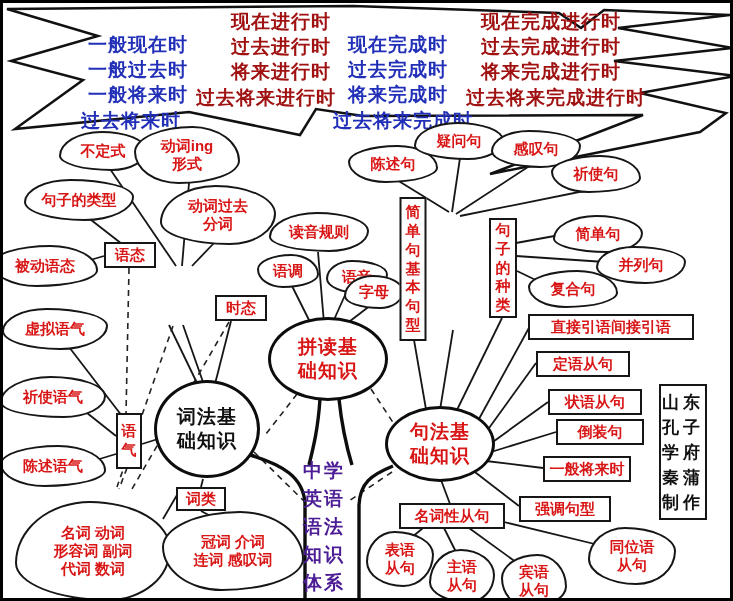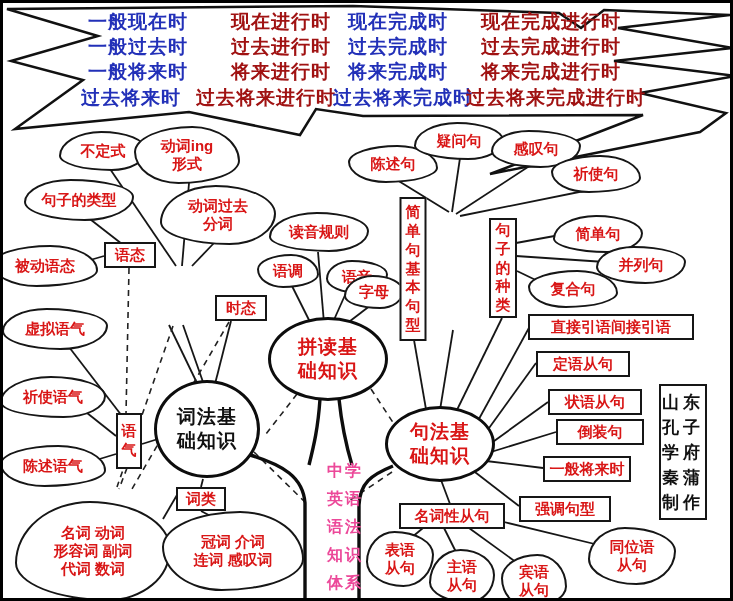--- a/index.html
+++ b/index.html
@@ -7,40 +7,40 @@
     position:relative;width:733px;height:601px;background:#fff;
     border:3px solid #000;box-sizing:border-box;overflow:hidden;
     font-family:"Liberation Sans",sans-serif;
   }
   svg.wires{position:absolute;left:0;top:0;z-index:0;}
   
   .tense{
     position:absolute;z-index:2;font-weight:bold;font-size:19px;
     white-space:nowrap;letter-spacing:1px;line-height:22px;
   }
-  .t-blue{color:#2230b8;}
+  .t-blue{color:#2230b8;margin-top:23px;}
   .t-red{color:#a01212;}
   
   .node{
     position:absolute;z-index:3;transform:translate(-50%,-50%);
     display:flex;flex-direction:column;align-items:center;justify-content:center;
     background:#fff;color:#d91616;font-weight:bold;text-align:center;
     font-size:15px;line-height:1.2;box-sizing:border-box;white-space:nowrap;
   }
   .cloud{border:2px solid #161616;border-radius:48% 52% 40% 60% / 62% 48% 52% 38%;padding:4px 8px;}
   .r2{border-radius:55% 45% 58% 42% / 45% 60% 40% 55%;}
   .r3{border-radius:42% 58% 45% 55% / 55% 42% 58% 45%;}
   .rbox{border:2px solid #161616;padding:1px 3px;}
   .vtext{word-break:break-all;white-space:normal;line-height:1.26;}
   .ellipse{border:3px solid #0d0d0d;border-radius:50%;font-size:19px;line-height:1.25;letter-spacing:1px;}
   .ink{color:#111;}
   .trunk-label{
     position:absolute;z-index:3;transform:translate(-50%,-50%);
-    color:#ec4899;font-weight:bold;font-size:16px;line-height:28px;
-    text-align:right;letter-spacing:2px;background:transparent;
+    color:#4c1d95;font-weight:bold;font-size:19px;line-height:28px;
+    text-align:left;letter-spacing:2px;background:transparent;
   }
   .credit{
     border:2px solid #161616;color:#111;background:#fff;
     font-family:"Liberation Serif",serif;font-size:17px;line-height:25px;letter-spacing:4px;
   }
 </style>
 </head>
 <body>
 
 <div class="stage">

